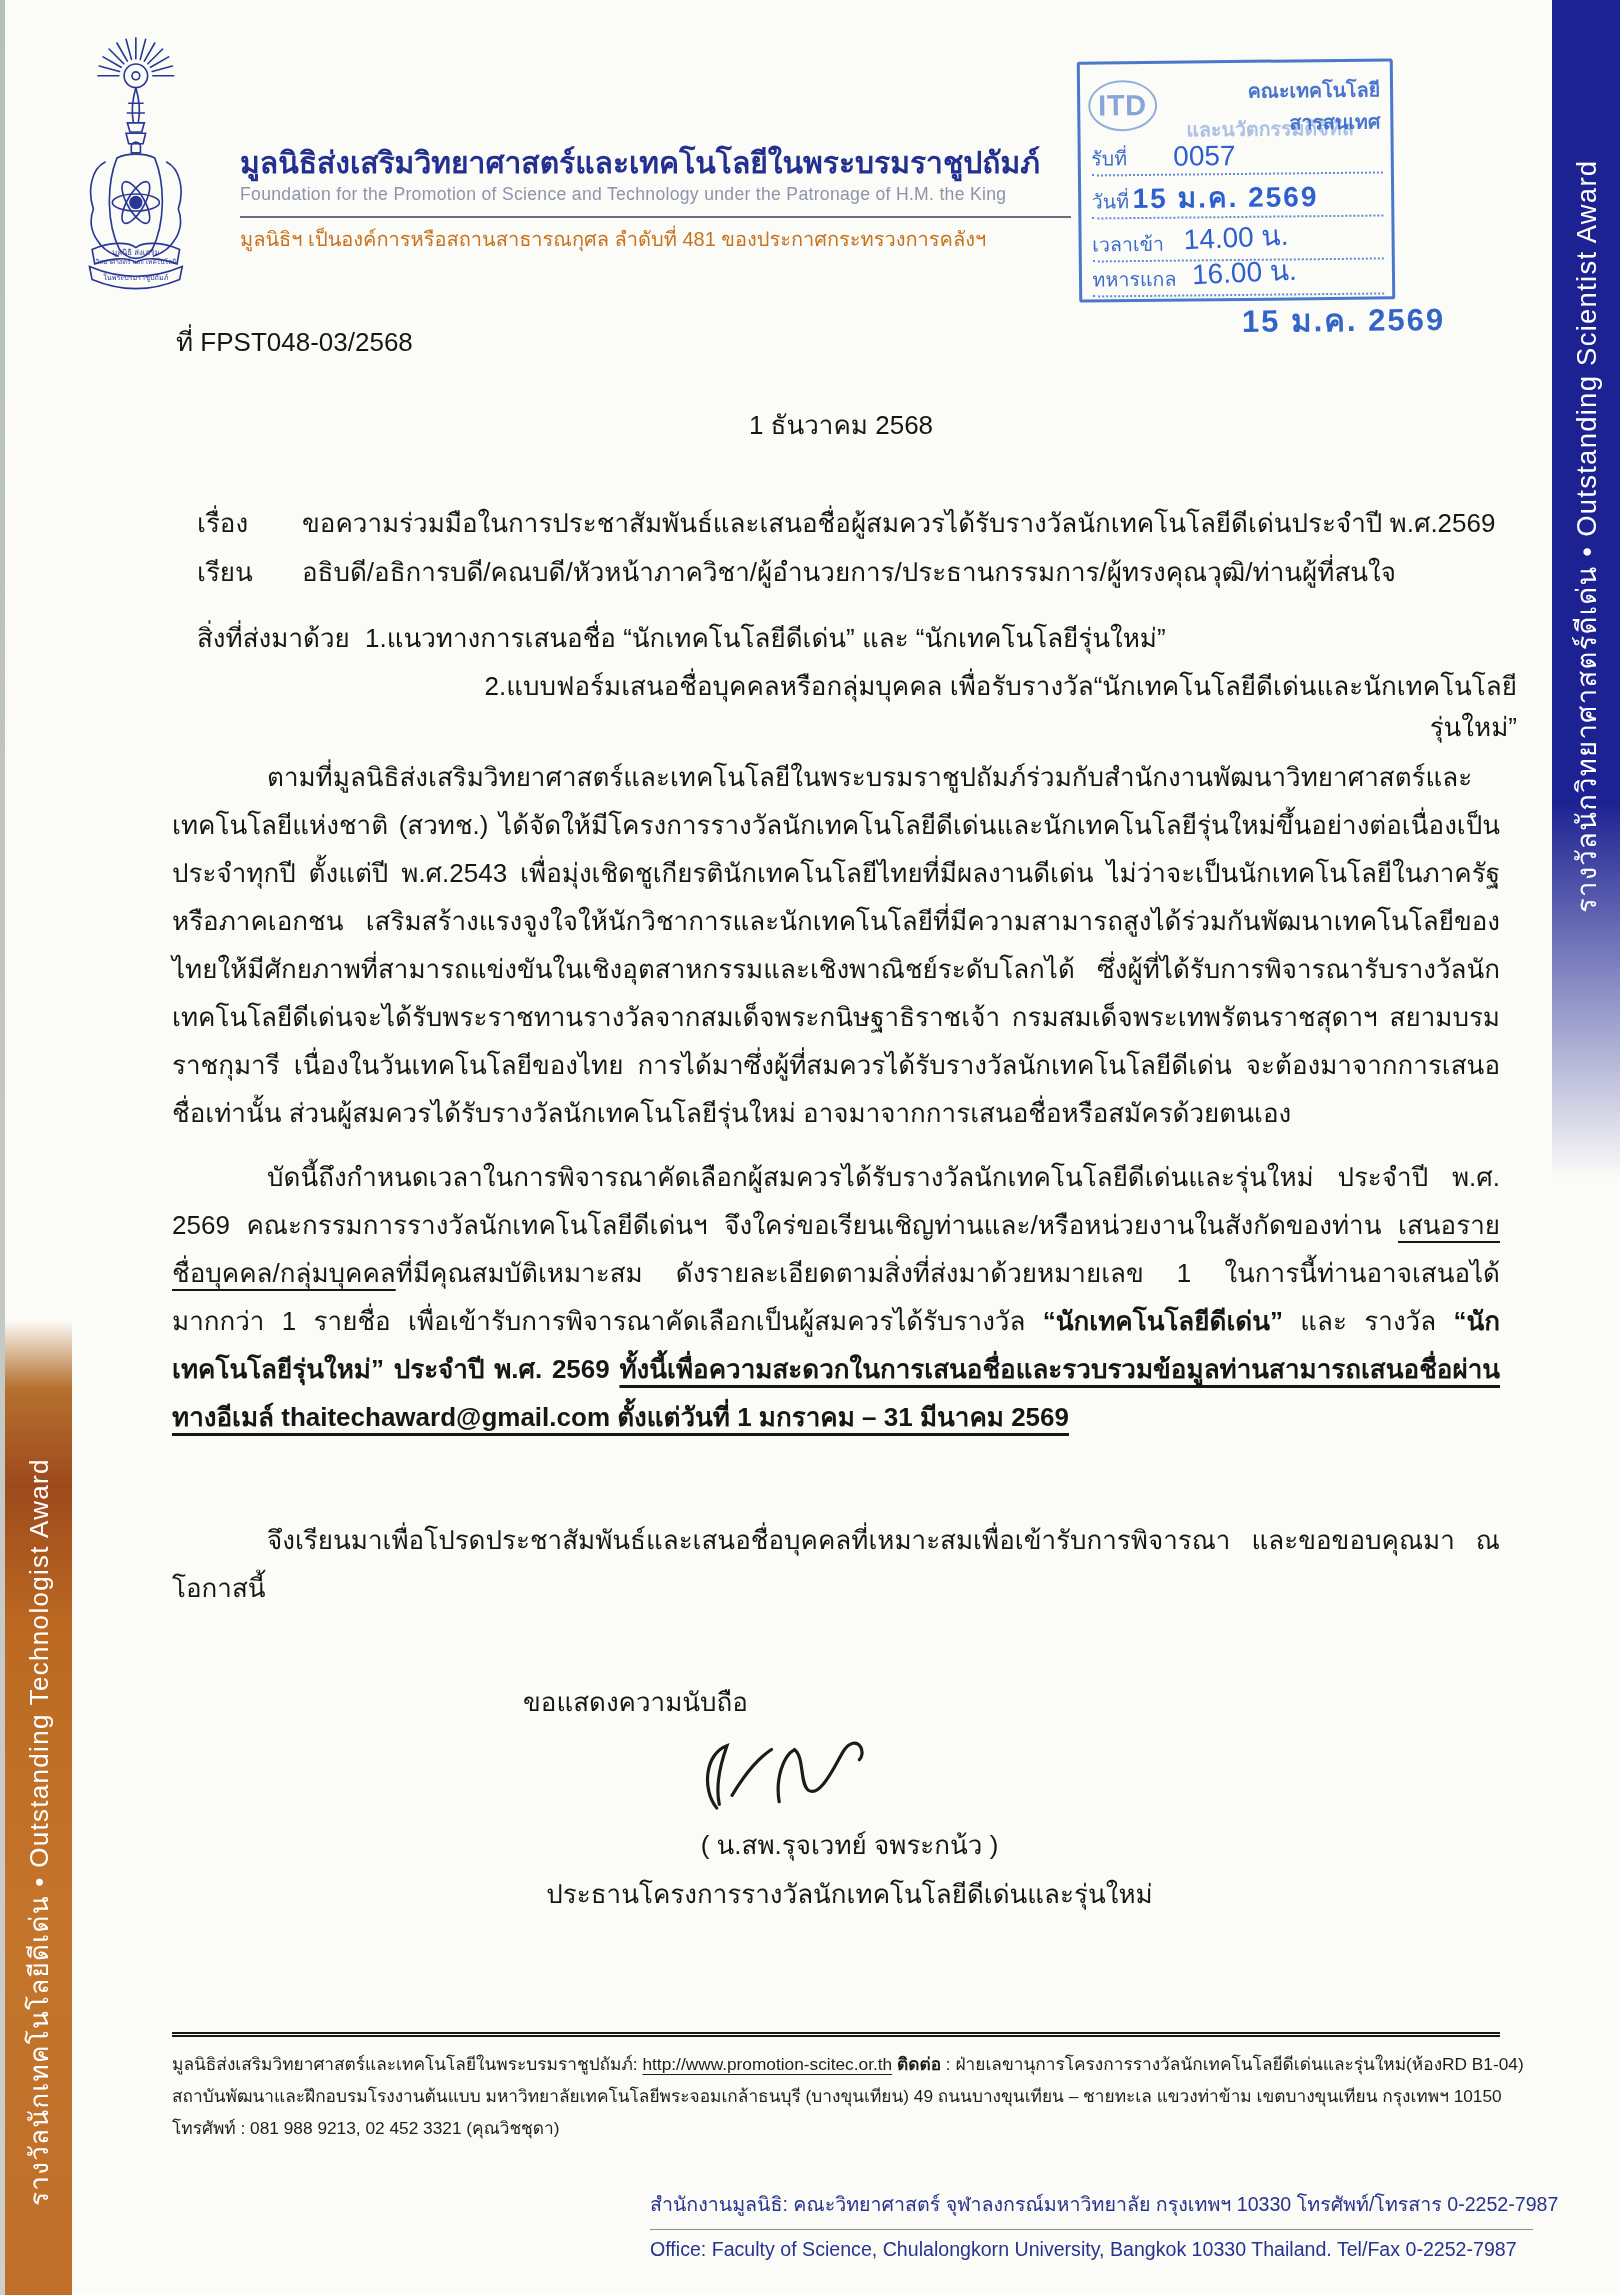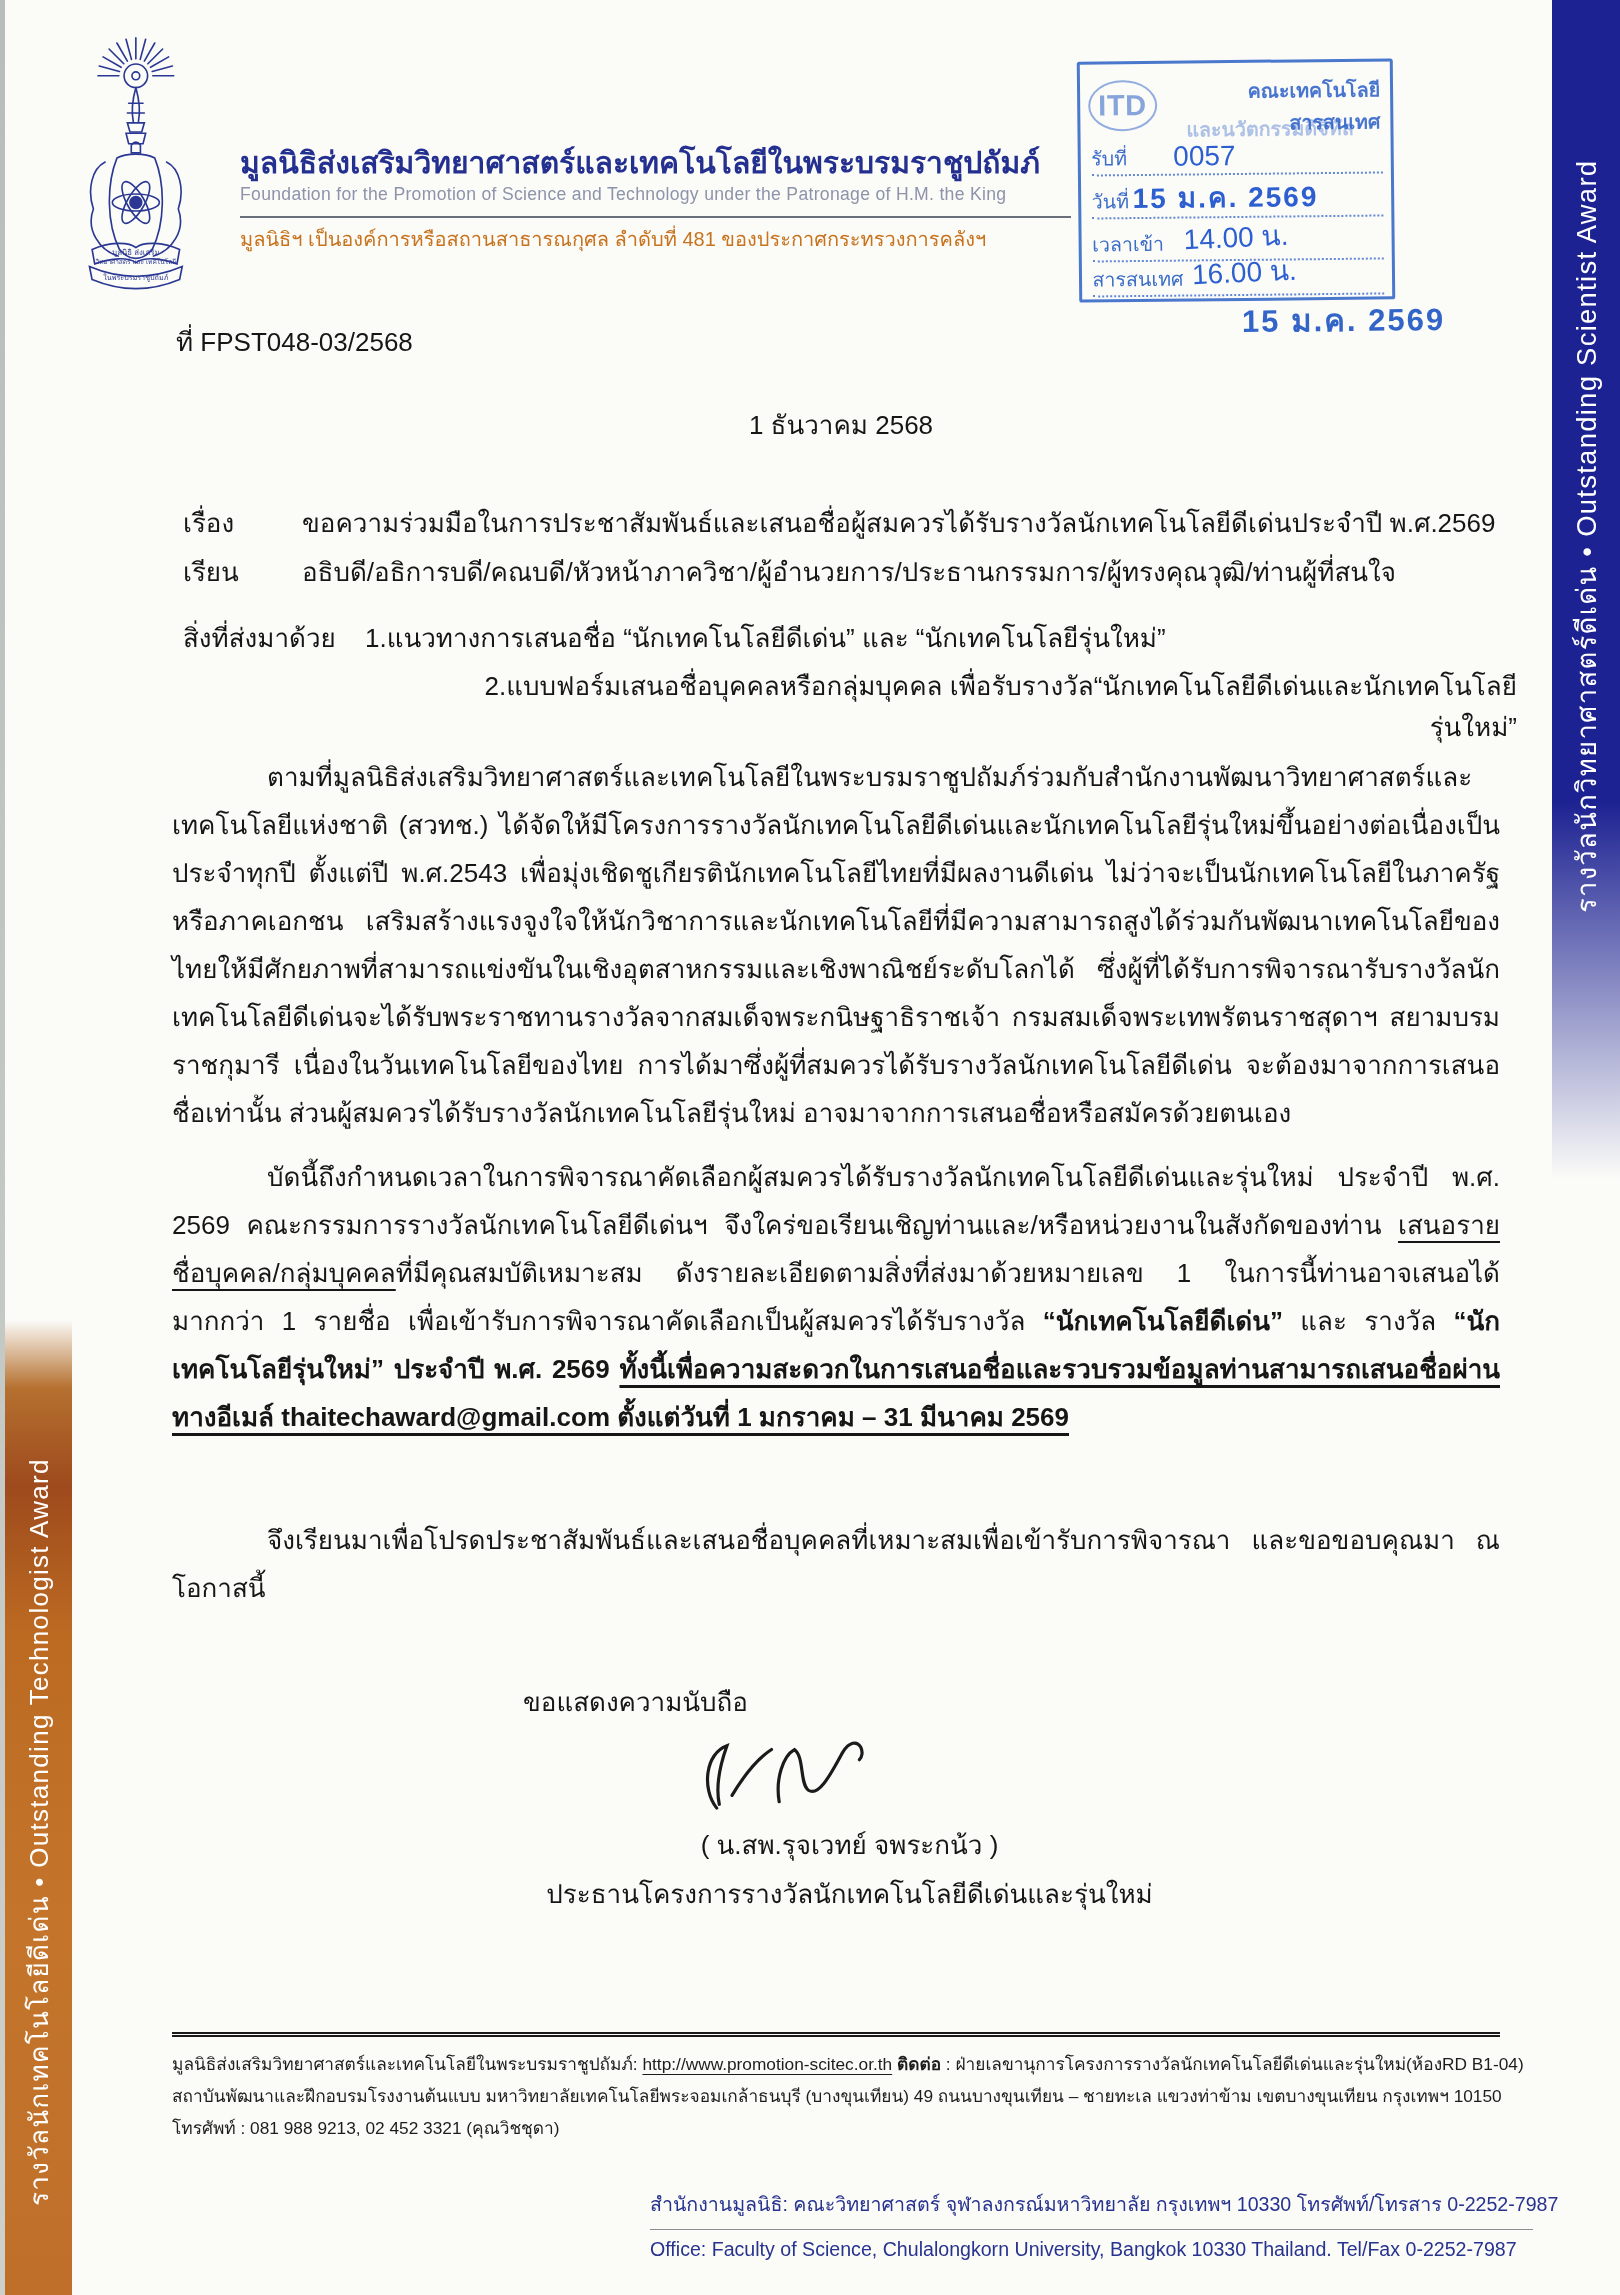--- a/index.html
+++ b/index.html
@@ -39,21 +39,21 @@
   .stamp-row .val{position:absolute;font-size:28px;color:#2d5fd0;white-space:nowrap;}
   .r1{top:84px;} .r2{top:127px;} .r3{top:170px;} .r4{top:205px;}
   .v1{left:82px;bottom:1.3px;}
   .v2{left:41px;bottom:-2.6px;font-weight:bold;font-size:29px;letter-spacing:2px;}
   .v3{left:91px;bottom:0;transform:rotate(-2deg);}
   .v4{left:99px;bottom:0;transform:rotate(-2deg);}
   .date-stamp{left:1242px;top:295px;font-size:31px;font-weight:bold;color:#3365c8;letter-spacing:2px;transform:rotate(-.5deg);white-space:nowrap;}
   
   .ref-no{left:176px;top:321px;font-size:26px;}
   .letter-date{left:645px;top:404px;width:392px;text-align:center;font-size:26px;}
-  .fld-label{left:183px;font-size:26px;}
+  .fld-label{left:197px;font-size:26px;}
   .fld-text{left:302px;width:1202px;font-size:26px;}
   .y-subject{top:502px;} .y-to{top:551px;}
   .y-att{top:617px;}
   .att1{left:365px;top:617px;width:1150px;font-size:26px;}
   .att2{left:465px;top:665px;width:1052px;font-size:26px;text-align:right;}
   .para{left:172px;width:1328px;font-size:26px;line-height:48px;text-align:justify;text-indent:95px;}
   .p1{top:753px;} .p2{top:1153px;}
   .closing{top:1516px;}
   .seg-u{text-decoration:underline;text-decoration-thickness:2px;text-underline-offset:7.2px;}
   .seg-b{font-weight:bold;}
@@ -152,21 +152,21 @@
     </div>
     <div class="stamp-row r2">
       <span class="lb">วันที่</span>
       <span class="val v2">15 ม.ค. 2569</span>
     </div>
     <div class="stamp-row r3">
       <span class="lb">เวลาเข้า</span>
       <span class="val v3">14.00 น.</span>
     </div>
     <div class="stamp-row r4">
-      <span class="lb">สารสนเทศ</span>
+      <span class="lb">ทหารแกล</span>
       <span class="val v4">16.00 น.</span>
     </div>
   </div>
   <div class="abs date-stamp">15 ม.ค. 2569</div>
 
   <div class="abs ref-no">ที่ FPST048-03/2568</div>
   <div class="abs letter-date">1 ธันวาคม 2568</div>
 
   <div class="abs fld-label y-subject">เรื่อง</div>
   <div class="abs fld-text y-subject">ขอความร่วมมือในการประชาสัมพันธ์และเสนอชื่อผู้สมควรได้รับรางวัลนักเทคโนโลยีดีเด่นประจำปี พ.ศ.2569</div>

